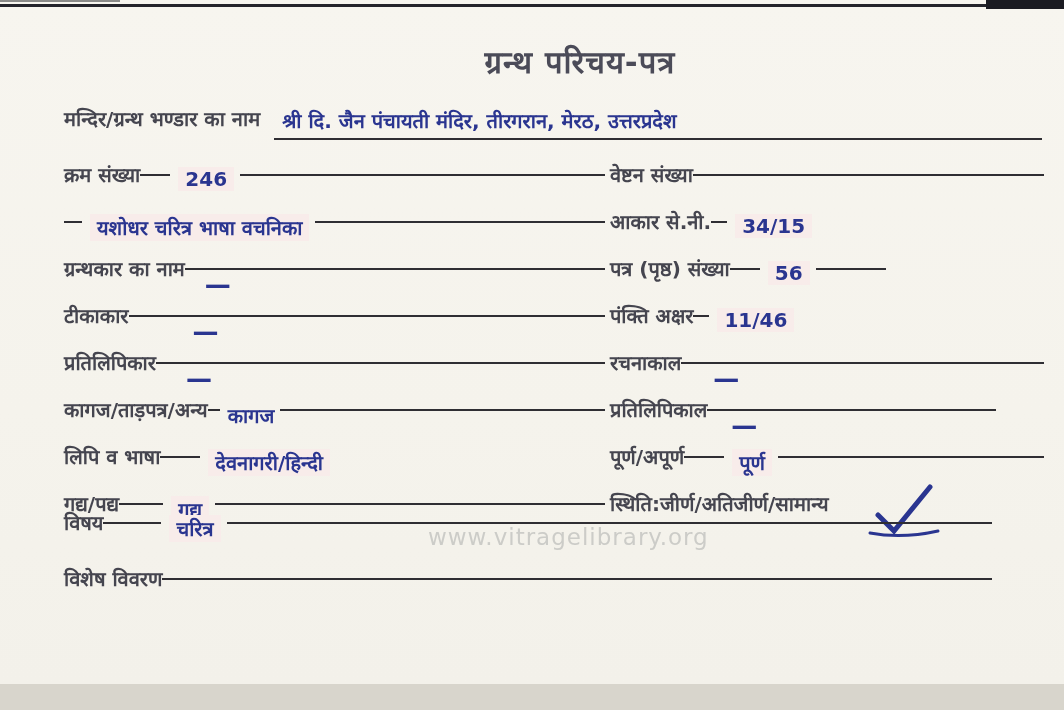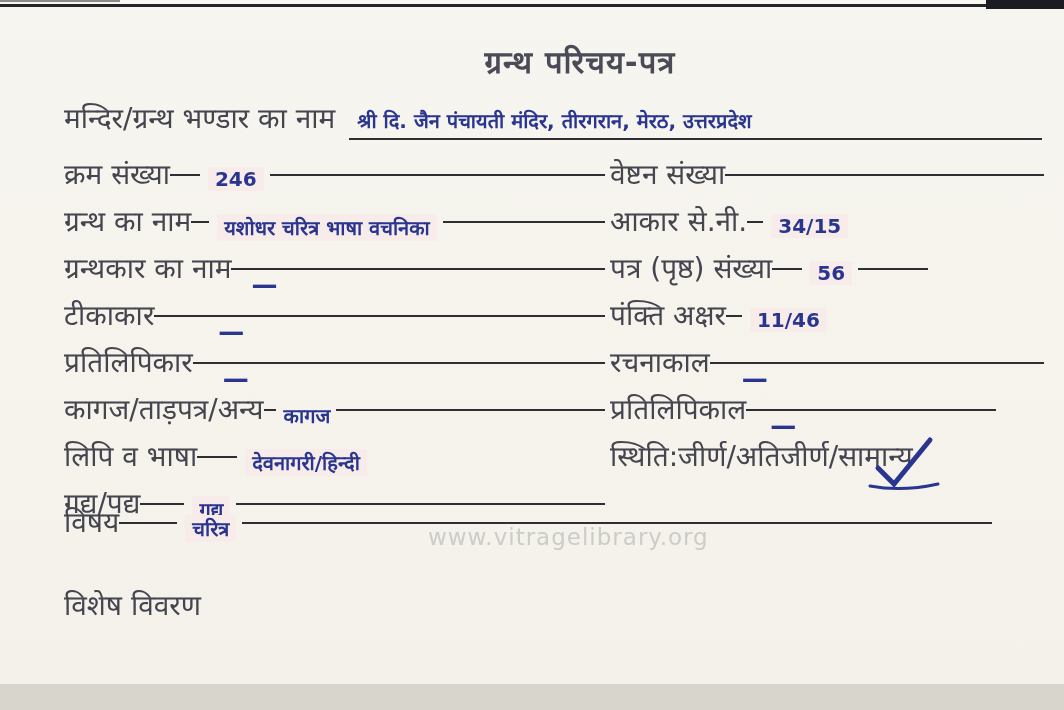--- a/index.html
+++ b/index.html
@@ -28,22 +28,22 @@
     display:flex;align-items:flex-end;
   }
   .header-row .lbl{padding-bottom:6px;}
   .hline{
     flex:1;position:relative;margin-left:14px;
     border-bottom:2px solid #2f2e33;
     padding:0 0 4px 8px;white-space:nowrap;
   }
 
   .lbl{
-    font-size:28px;color:#45454f;white-space:nowrap;
-    line-height:30px;flex:0 0 auto;font-weight:400;
+    font-size:20px;color:#45454f;white-space:nowrap;
+    line-height:30px;flex:0 0 auto;font-weight:700;
   }
   .hw{color:#2a3590;font-weight:bold;font-size:20px;white-space:nowrap;}
 
   .col{position:absolute;top:160px;}
   .col-left{left:64px;width:541px;}
   .col-right{left:610px;width:434px;}
   .row{display:flex;align-items:flex-start;height:47px;position:relative;}
   .seg{display:block;border-top:2px solid #2f2e33;margin-top:14px;height:0;}
   .seg1{flex:0 0 24px;}
   .seg2{flex:1 1 auto;}
@@ -58,21 +58,21 @@
   .l2 .dash{left:20px;}
   .l3 .dash{left:64px;}
   .l4 .dash{left:30px;}
   .l5 .seg1{flex-basis:12px;}
   .l6 .seg1{flex-basis:40px;}
   .l6 .seg2{border:none;}
   .l7 .seg1{flex-basis:44px;}
   .wide{position:absolute;left:64px;right:72px;display:flex;align-items:flex-start;height:47px;}
   .w-subject{top:508px;text-align:center;}
   .w-subject .seg1{flex-basis:58px;}
-  .w-details{top:591px;flex-direction:column;}
+  .w-details{top:564px;}
   .r1 .seg1{flex-basis:16px;}
   .r1 .seg2{border:none;}
   .r2 .seg1{flex-basis:30px;}
   .r2 .seg2{flex:0 0 70px;}
   .r3 .seg1{flex-basis:16px;}
   .r3 .seg2{border:none;}
   .r4 .dash{left:32px;}
   .r5 .segfull{margin-right:48px;}
   .r5 .dash{left:24px;}
   .r6 .seg1{flex-basis:40px;}
@@ -100,21 +100,20 @@
   </div>
 
   <div class="col col-left">
     <div class="row l0">
       <span class="lbl">क्रम संख्या</span>
       <span class="seg seg1"></span>
       <span class="val hw hl">246</span>
       <span class="seg seg2"></span>
     </div>
     <div class="row l1">
-      <span class="lbl">ग्रन्थ का नाम</span>
       <span class="seg seg1"></span>
       <span class="val hw hl">यशोधर चरित्र भाषा वचनिका</span>
       <span class="seg seg2"></span>
     </div>
     <div class="row l2">
       <span class="lbl">ग्रन्थकार का नाम</span>
       <span class="seg segfull">
           <span class="dash">—</span>
         </span>
     </div>
@@ -177,20 +176,26 @@
       <span class="lbl">रचनाकाल</span>
       <span class="seg segfull">
           <span class="dash">—</span>
         </span>
     </div>
     <div class="row r5">
       <span class="lbl">प्रतिलिपिकाल</span>
       <span class="seg segfull">
           <span class="dash">—</span>
         </span>
+    </div>
+    <div class="row r6">
+      <span class="lbl">पूर्ण/अपूर्ण</span>
+      <span class="seg seg1"></span>
+      <span class="val hw hl">पूर्ण</span>
+      <span class="seg seg2"></span>
     </div>
     <div class="row r7">
       <span class="lbl">स्थिति:जीर्ण/अतिजीर्ण/सामान्य</span>
       <span class="check-wrap">
         <svg width="110" height="60" viewBox="0 0 110 60">
           <path d="M10 34 L26 50 L62 6" fill="none" stroke="#2a3590" stroke-width="5" stroke-linecap="round"></path>
           <path d="M2 52 Q34 58 70 50" fill="none" stroke="#2a3590" stroke-width="3" stroke-linecap="round"></path>
         </svg>
       </span>
     </div>

